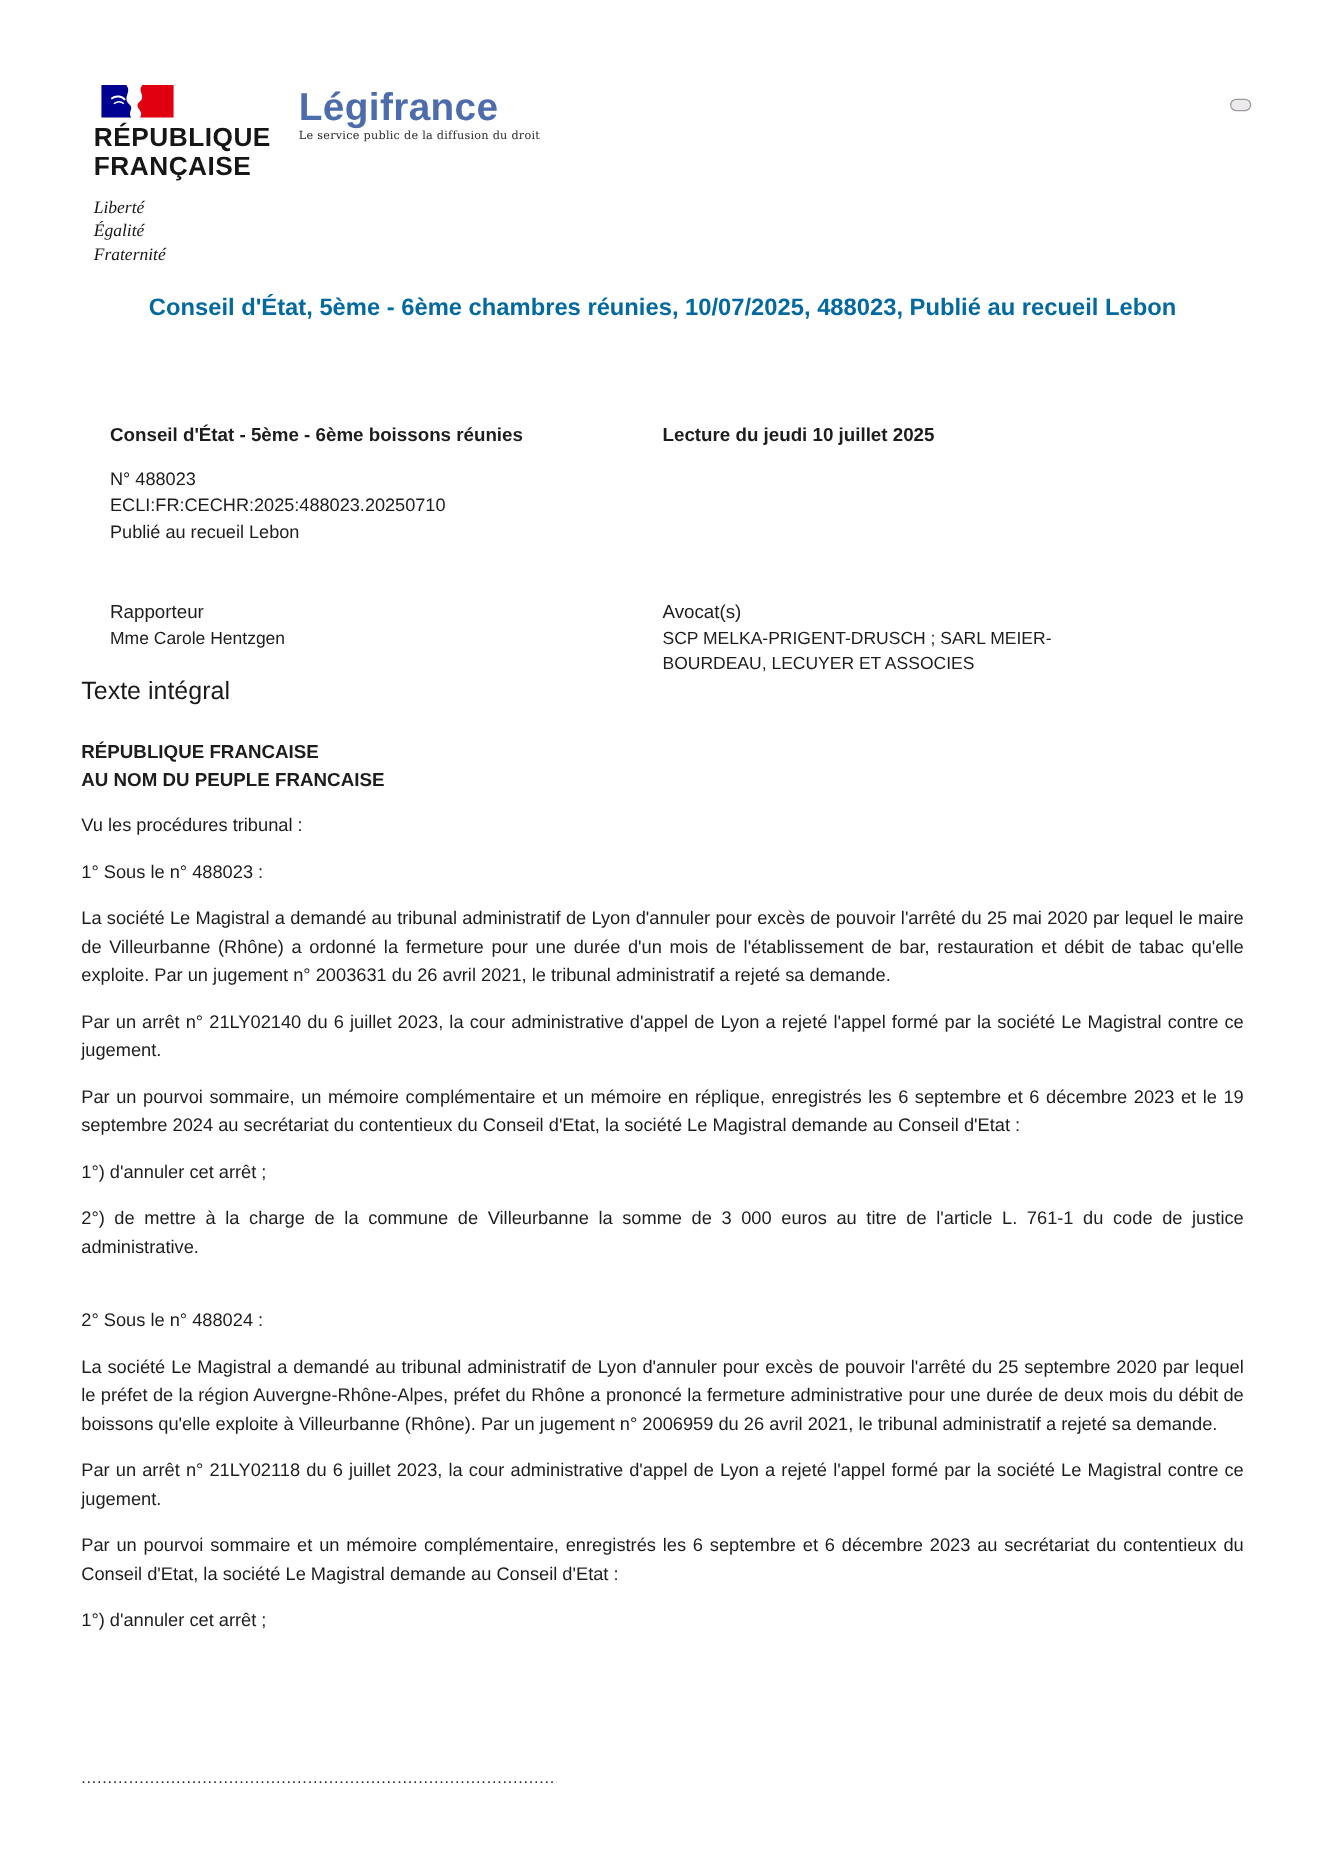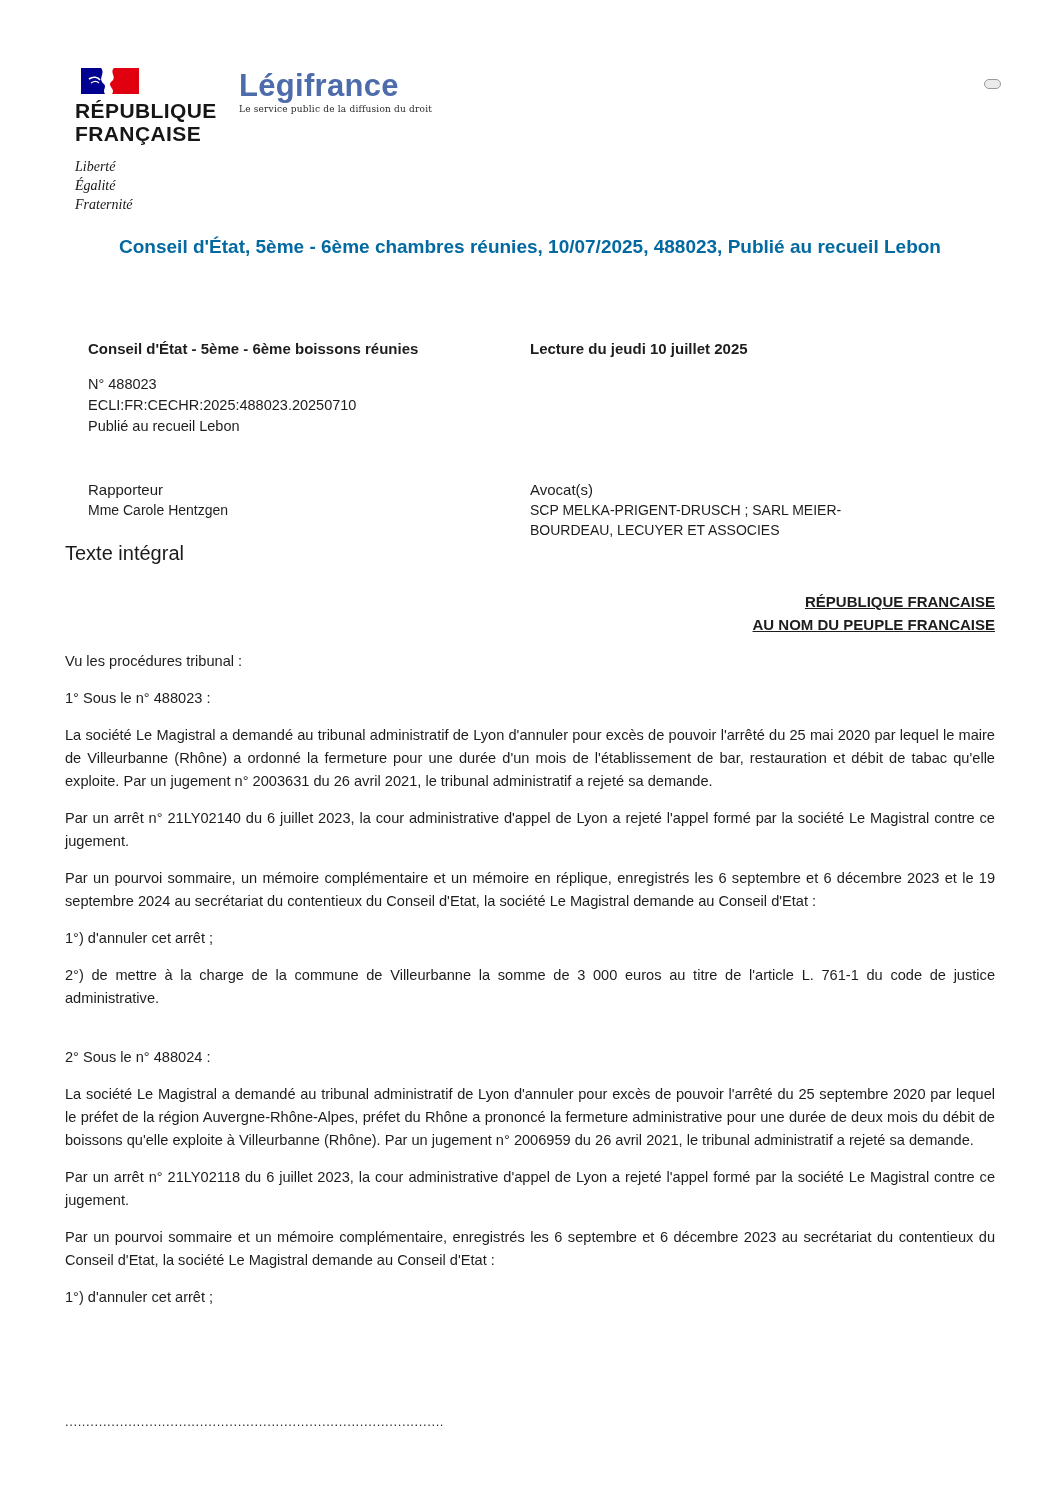--- a/index.html
+++ b/index.html
@@ -116,25 +116,24 @@
     position: absolute;
     top: 590px;
     left: 65px;
     width: 930px;
     font-size: 14.6px;
     line-height: 23px;
     text-align: justify;
     color: #1d1d1d;
   }
   .center-head {
-    text-align: right;
+    text-align: left;
     font-weight: bold;
     font-size: 15px;
     line-height: 23px;
-    text-decoration: underline;
   }
   .body p { margin: 14px 0 0 0; }
   .body p.extra-gap { margin-top: 36px; }
 
   .dots {
     position: absolute;
     top: 1414px;
     left: 65px;
     width: 380px;
     font-size: 13px;

